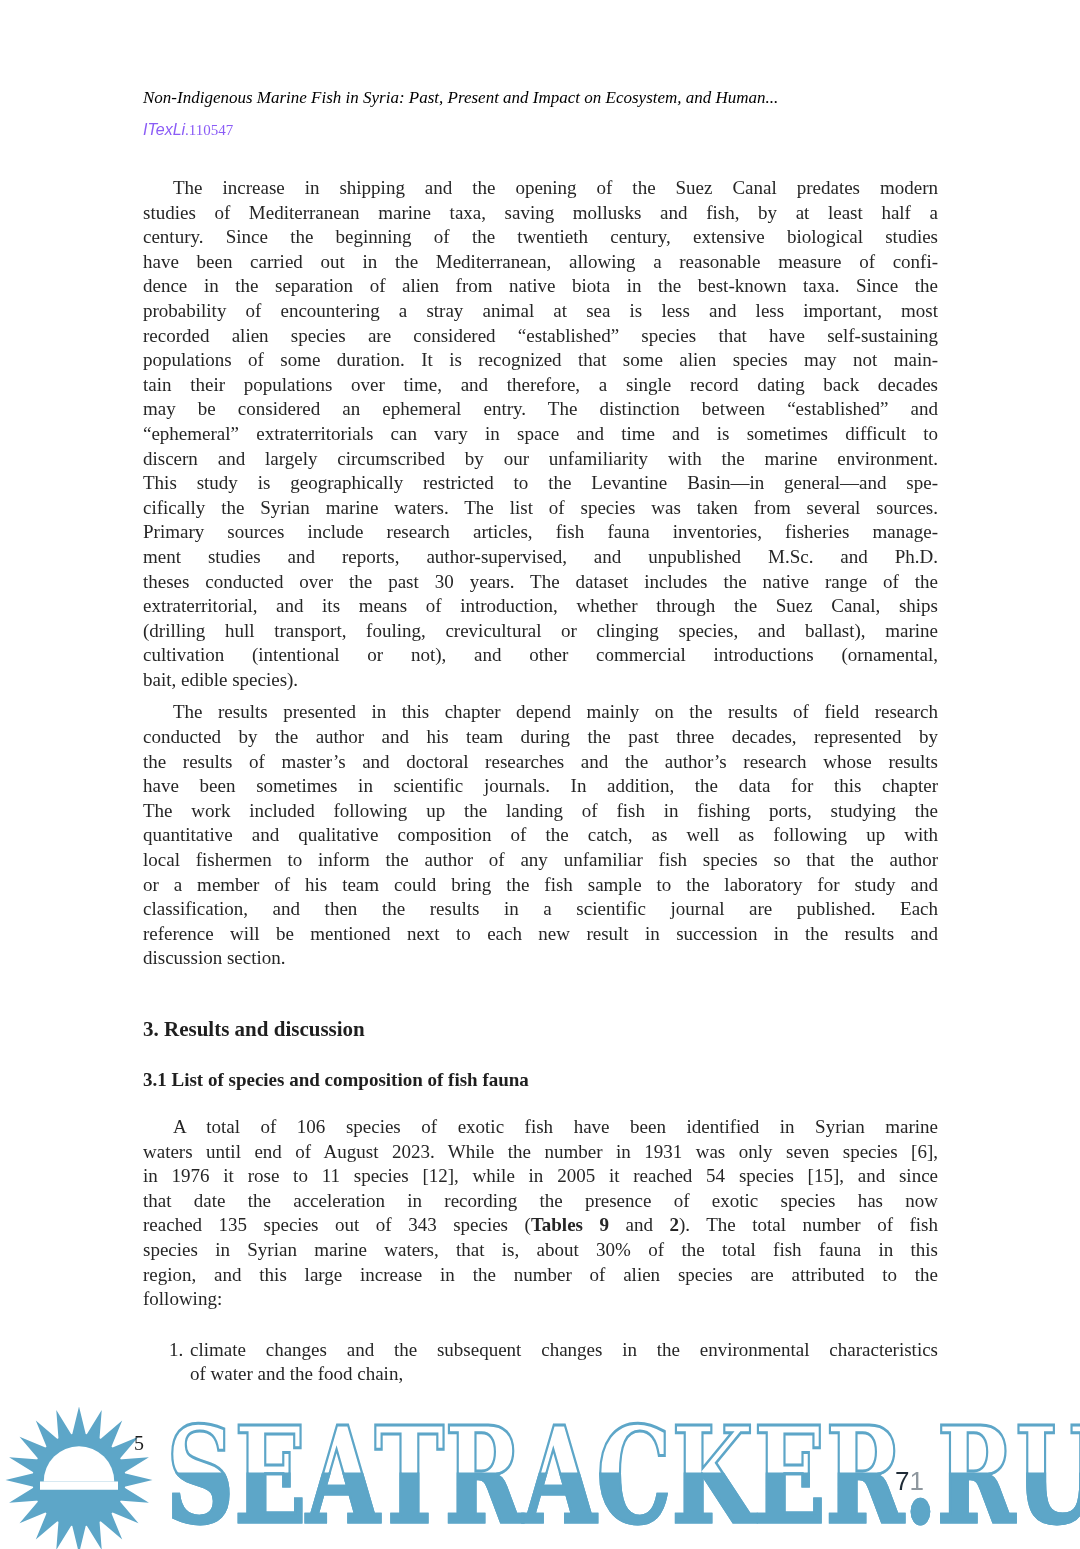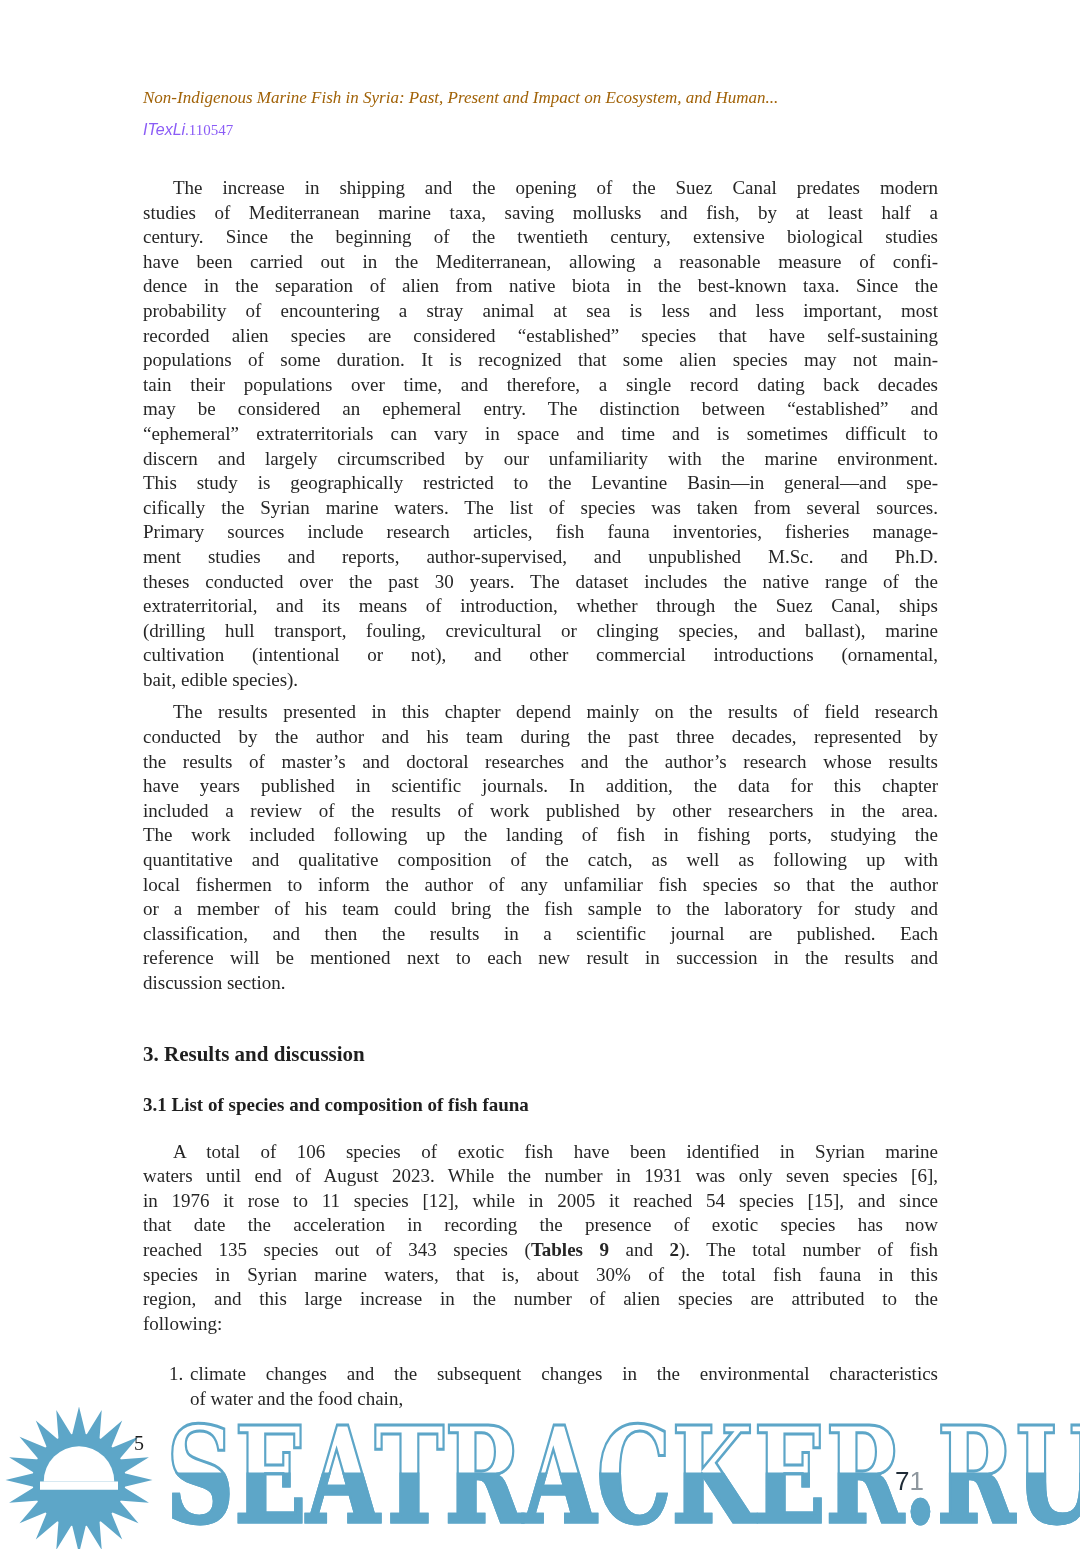--- a/index.html
+++ b/index.html
@@ -3,21 +3,21 @@
 <meta charset="utf-8">
 <style>
   html,body { margin:0; padding:0; background:#ffffff; }
   .page {
     position:relative; width:1080px; height:1549px;
     background:#ffffff; overflow:hidden;
     font-family:"Liberation Serif", serif; color:#262626;
   }
   .content { position:absolute; left:143px; top:0; width:795px; z-index:2; }
 
-  .running-title { margin-top:88px; font-style:italic; font-size:17px; color:#a16207; }
+  .running-title { margin-top:88px; font-style:italic; font-size:17px; color:#000000; }
   .running-id { margin-top:13px; font-size:16px; color:#8b5cf6; }
   .doi-prefix { font-family:"Liberation Sans", sans-serif; font-style:italic; font-size:16px; }
   .doi-suffix { font-size:15px; }
 
   .para { margin:0; font-size:19px; line-height:24.6px; }
   .para .line { text-align:justify; text-align-last:justify; }
   .para .line.last { text-align-last:left; }
   .para .line.indent { padding-left:30px; }
   .p1 { margin-top:37px; }
   .p2 { margin-top:8px; }
@@ -90,22 +90,21 @@
         <div class="line"><span>theses conducted over the past 30 years. The dataset includes the native range of the</span></div>
         <div class="line"><span>extraterritorial, and its means of introduction, whether through the Suez Canal, ships</span></div>
         <div class="line"><span>(drilling hull transport, fouling, crevicultural or clinging species, and ballast), marine</span></div>
         <div class="line"><span>cultivation (intentional or not), and other commercial introductions (ornamental,</span></div>
         <div class="line last"><span>bait, edible species).</span></div>
       </div>
     <div class="para p2">
         <div class="line indent"><span>The results presented in this chapter depend mainly on the results of field research</span></div>
         <div class="line"><span>conducted by the author and his team during the past three decades, represented by</span></div>
         <div class="line"><span>the results of master’s and doctoral researches and the author’s research whose results</span></div>
-        <div class="line"><span>have years published in scientific journals. In addition, the data for this chapter</span></div>
-        <div class="line"><span>included a review of the results of work published by other researchers in the area.</span></div>
+        <div class="line"><span>have been sometimes in scientific journals. In addition, the data for this chapter</span></div>
         <div class="line"><span>The work included following up the landing of fish in fishing ports, studying the</span></div>
         <div class="line"><span>quantitative and qualitative composition of the catch, as well as following up with</span></div>
         <div class="line"><span>local fishermen to inform the author of any unfamiliar fish species so that the author</span></div>
         <div class="line"><span>or a member of his team could bring the fish sample to the laboratory for study and</span></div>
         <div class="line"><span>classification, and then the results in a scientific journal are published. Each</span></div>
         <div class="line"><span>reference will be mentioned next to each new result in succession in the results and</span></div>
         <div class="line last"><span>discussion section.</span></div>
       </div>
 
     <h2 class="sec">3. Results and discussion</h2>

